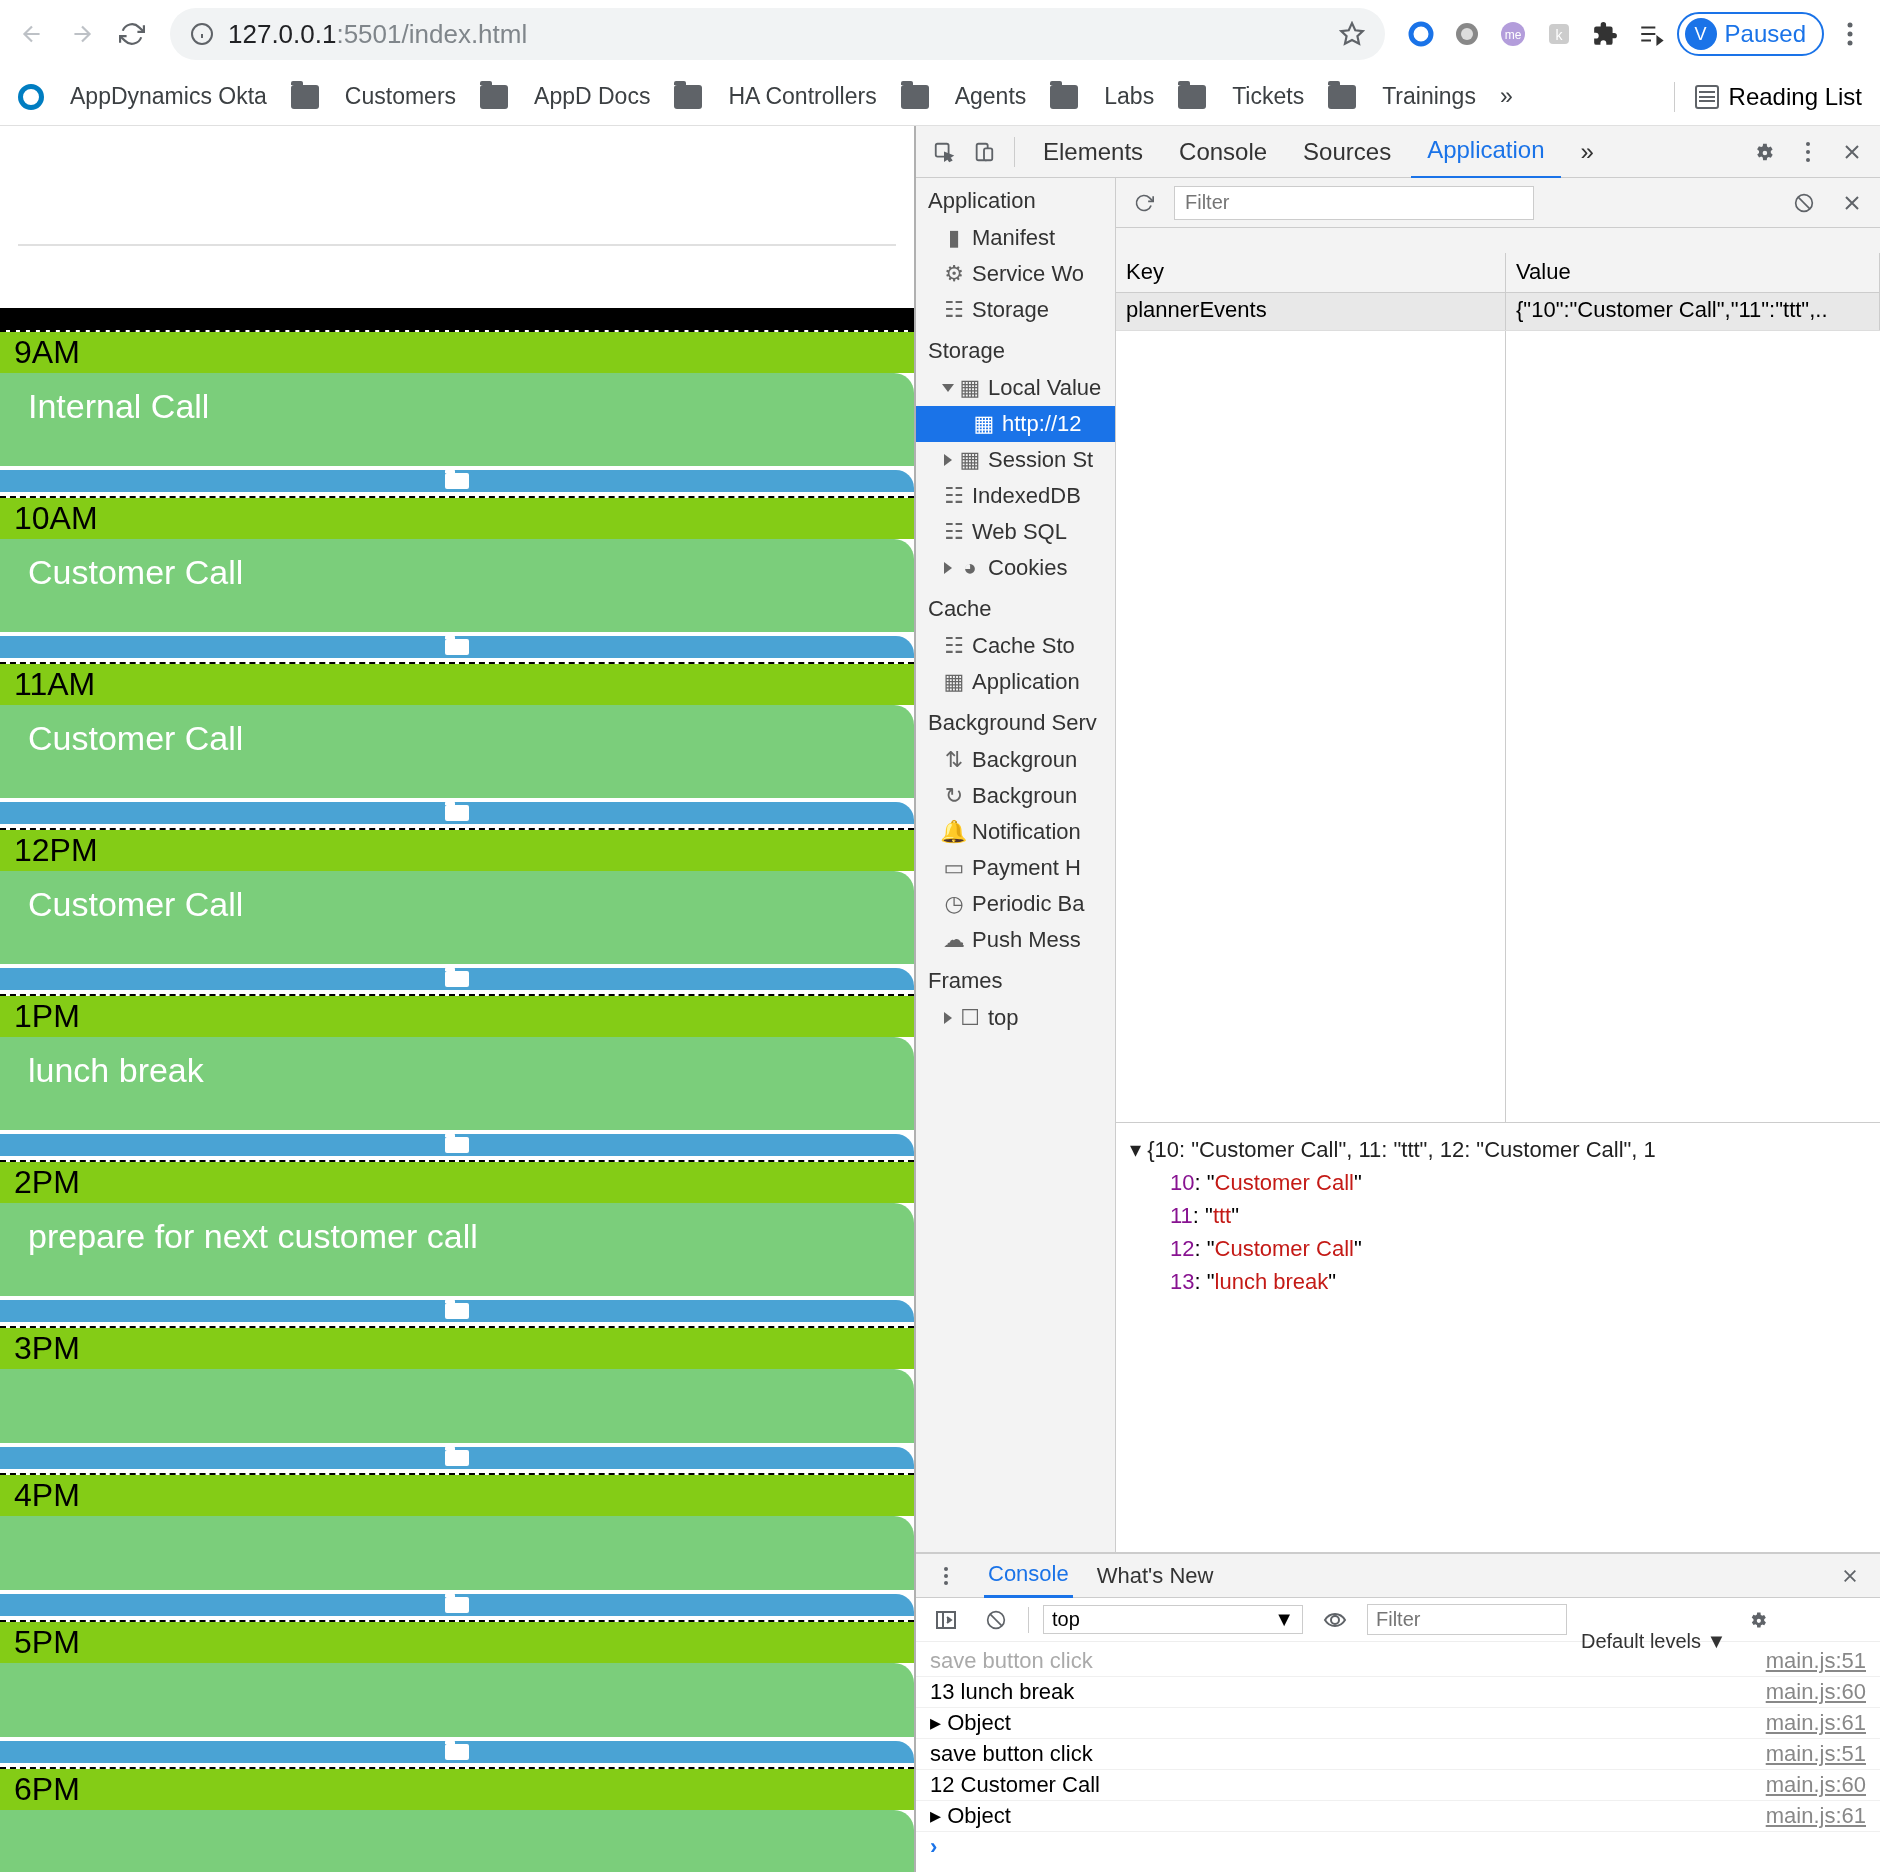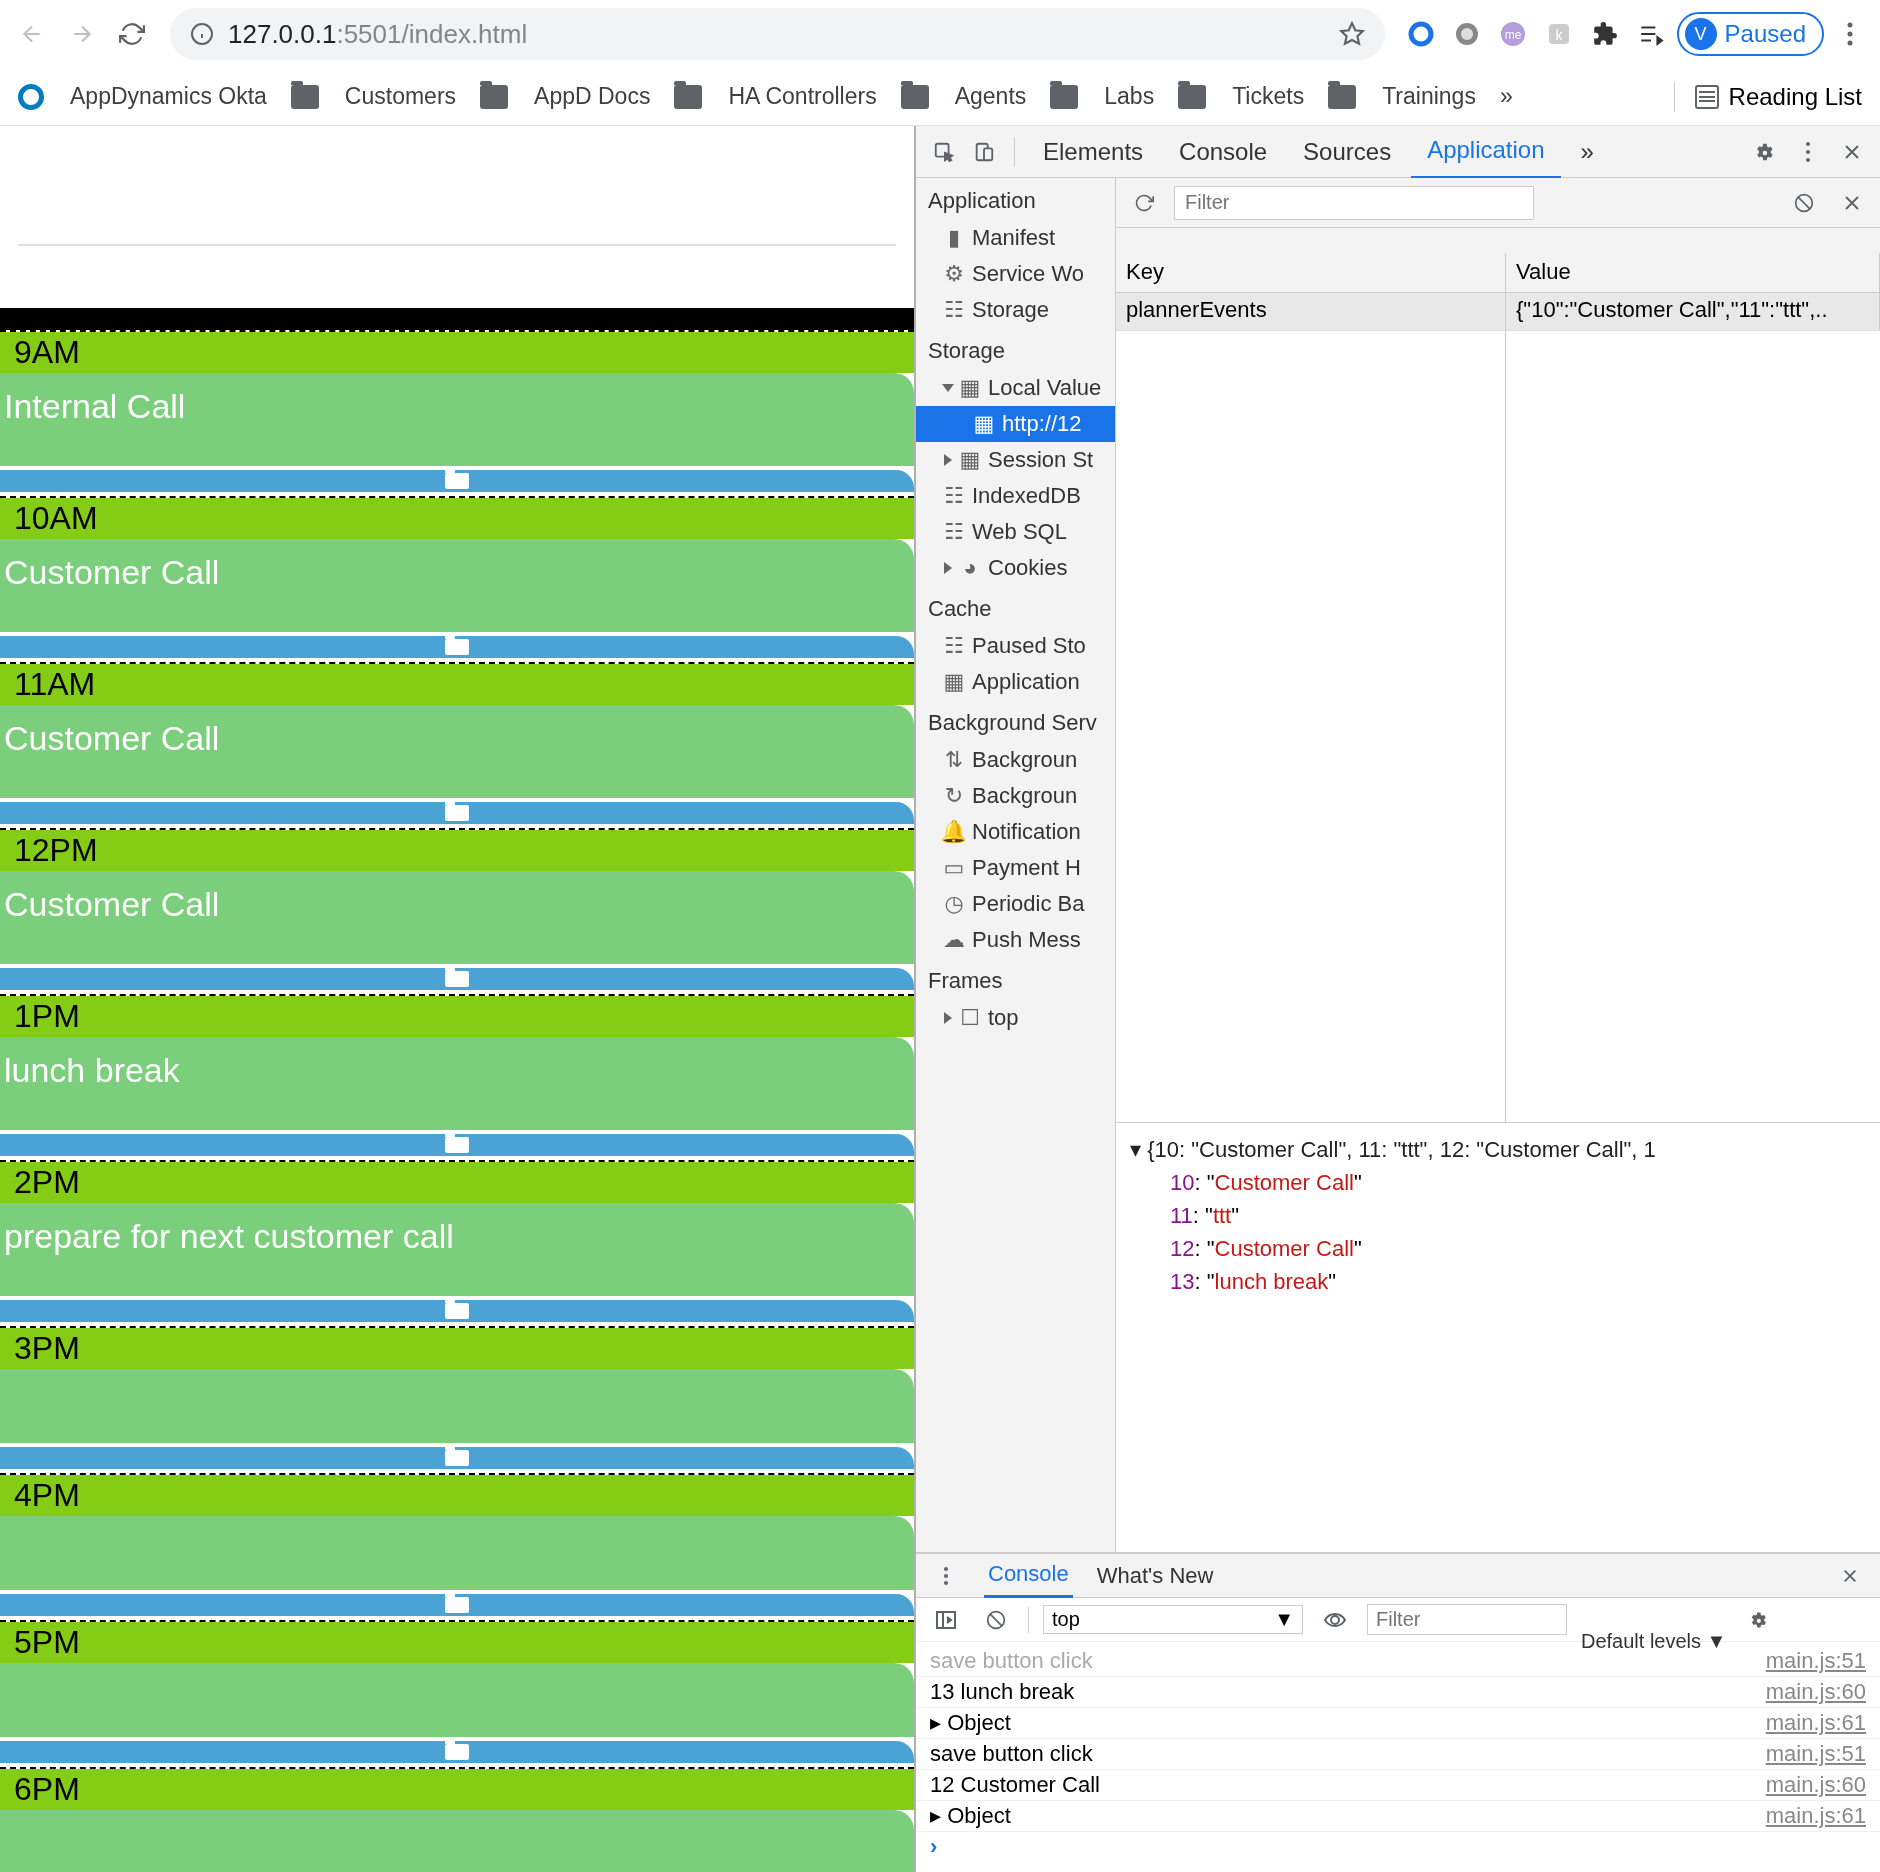--- a/index.html
+++ b/index.html
@@ -30,21 +30,21 @@
 
 .content { display: flex; height: calc(100% - 126px); }
 .page-area { width: 916px; overflow: hidden; border-right: 2px solid #b0b0b0; }
 .devtools { flex: 1; display: flex; flex-direction: column; background: #f3f3f3; }
 
 
 .page-spacer { height: 120px; border-bottom: 2px solid #e0e0e0; margin: 0 18px; }
 .black-bar { height: 22px; background: #000; margin-top: 62px; }
 .time-slot { border-top: 2px dashed #000; margin-bottom: 4px; }
 .slot-label { font-size: 32px; font-weight: 400; padding: 2px 14px; background: #84cc16; }
-.slot-event { background: #7bce7b; color: #fff; font-size: 34px; padding: 14px 18px 40px 4px; border-top-right-radius: 20px; }
+.slot-event { background: #7bce7b; color: #fff; font-size: 34px; padding: 14px 18px 40px 28px; border-top-right-radius: 20px; }
 .slot-event.empty { padding: 14px 18px 60px 18px; }
 .slot-handle { height: 22px; background: #4aa3d4; border-top-right-radius: 18px; display: flex; align-items: center; justify-content: center; margin-top: 4px; }
 .slot-handle-icon { width: 24px; height: 16px; background: #fff; border-radius: 2px; position: relative; }
 .slot-handle-icon::before { content: ""; position: absolute; top: -4px; left: 0; width: 10px; height: 4px; background: #fff; border-radius: 2px 2px 0 0; }
 
 
 .dt-tabs { height: 52px; background: #f3f3f3; display: flex; align-items: center; border-bottom: 1px solid #ccc; padding: 0 10px; gap: 4px; }
 .dt-tab-icon { width: 36px; height: 36px; display: flex; align-items: center; justify-content: center; color: #5f6368; }
 .dt-tab-sep { width: 1px; height: 30px; background: #ccc; margin: 0 8px; }
 .dt-tab { padding: 12px 16px; color: #333; font-size: 24px; cursor: pointer; }
@@ -381,21 +381,21 @@
             <span>Web SQL</span>
           </div>
         <div class="dt-item">
             <span class="dt-tri"></span>
             <span class="dt-sicon">◕</span>
             <span>Cookies</span>
           </div>
         <div class="dt-section">Cache</div>
         <div class="dt-item">
             <span class="dt-sicon">☷</span>
-            <span>Paused Sto</span>
+            <span>Cache Sto</span>
           </div>
         <div class="dt-item">
             <span class="dt-sicon">▦</span>
             <span>Application</span>
           </div>
         <div class="dt-section">Background Serv</div>
         <div class="dt-item">
             <span class="dt-sicon">⇅</span>
             <span>Backgroun</span>
           </div>

